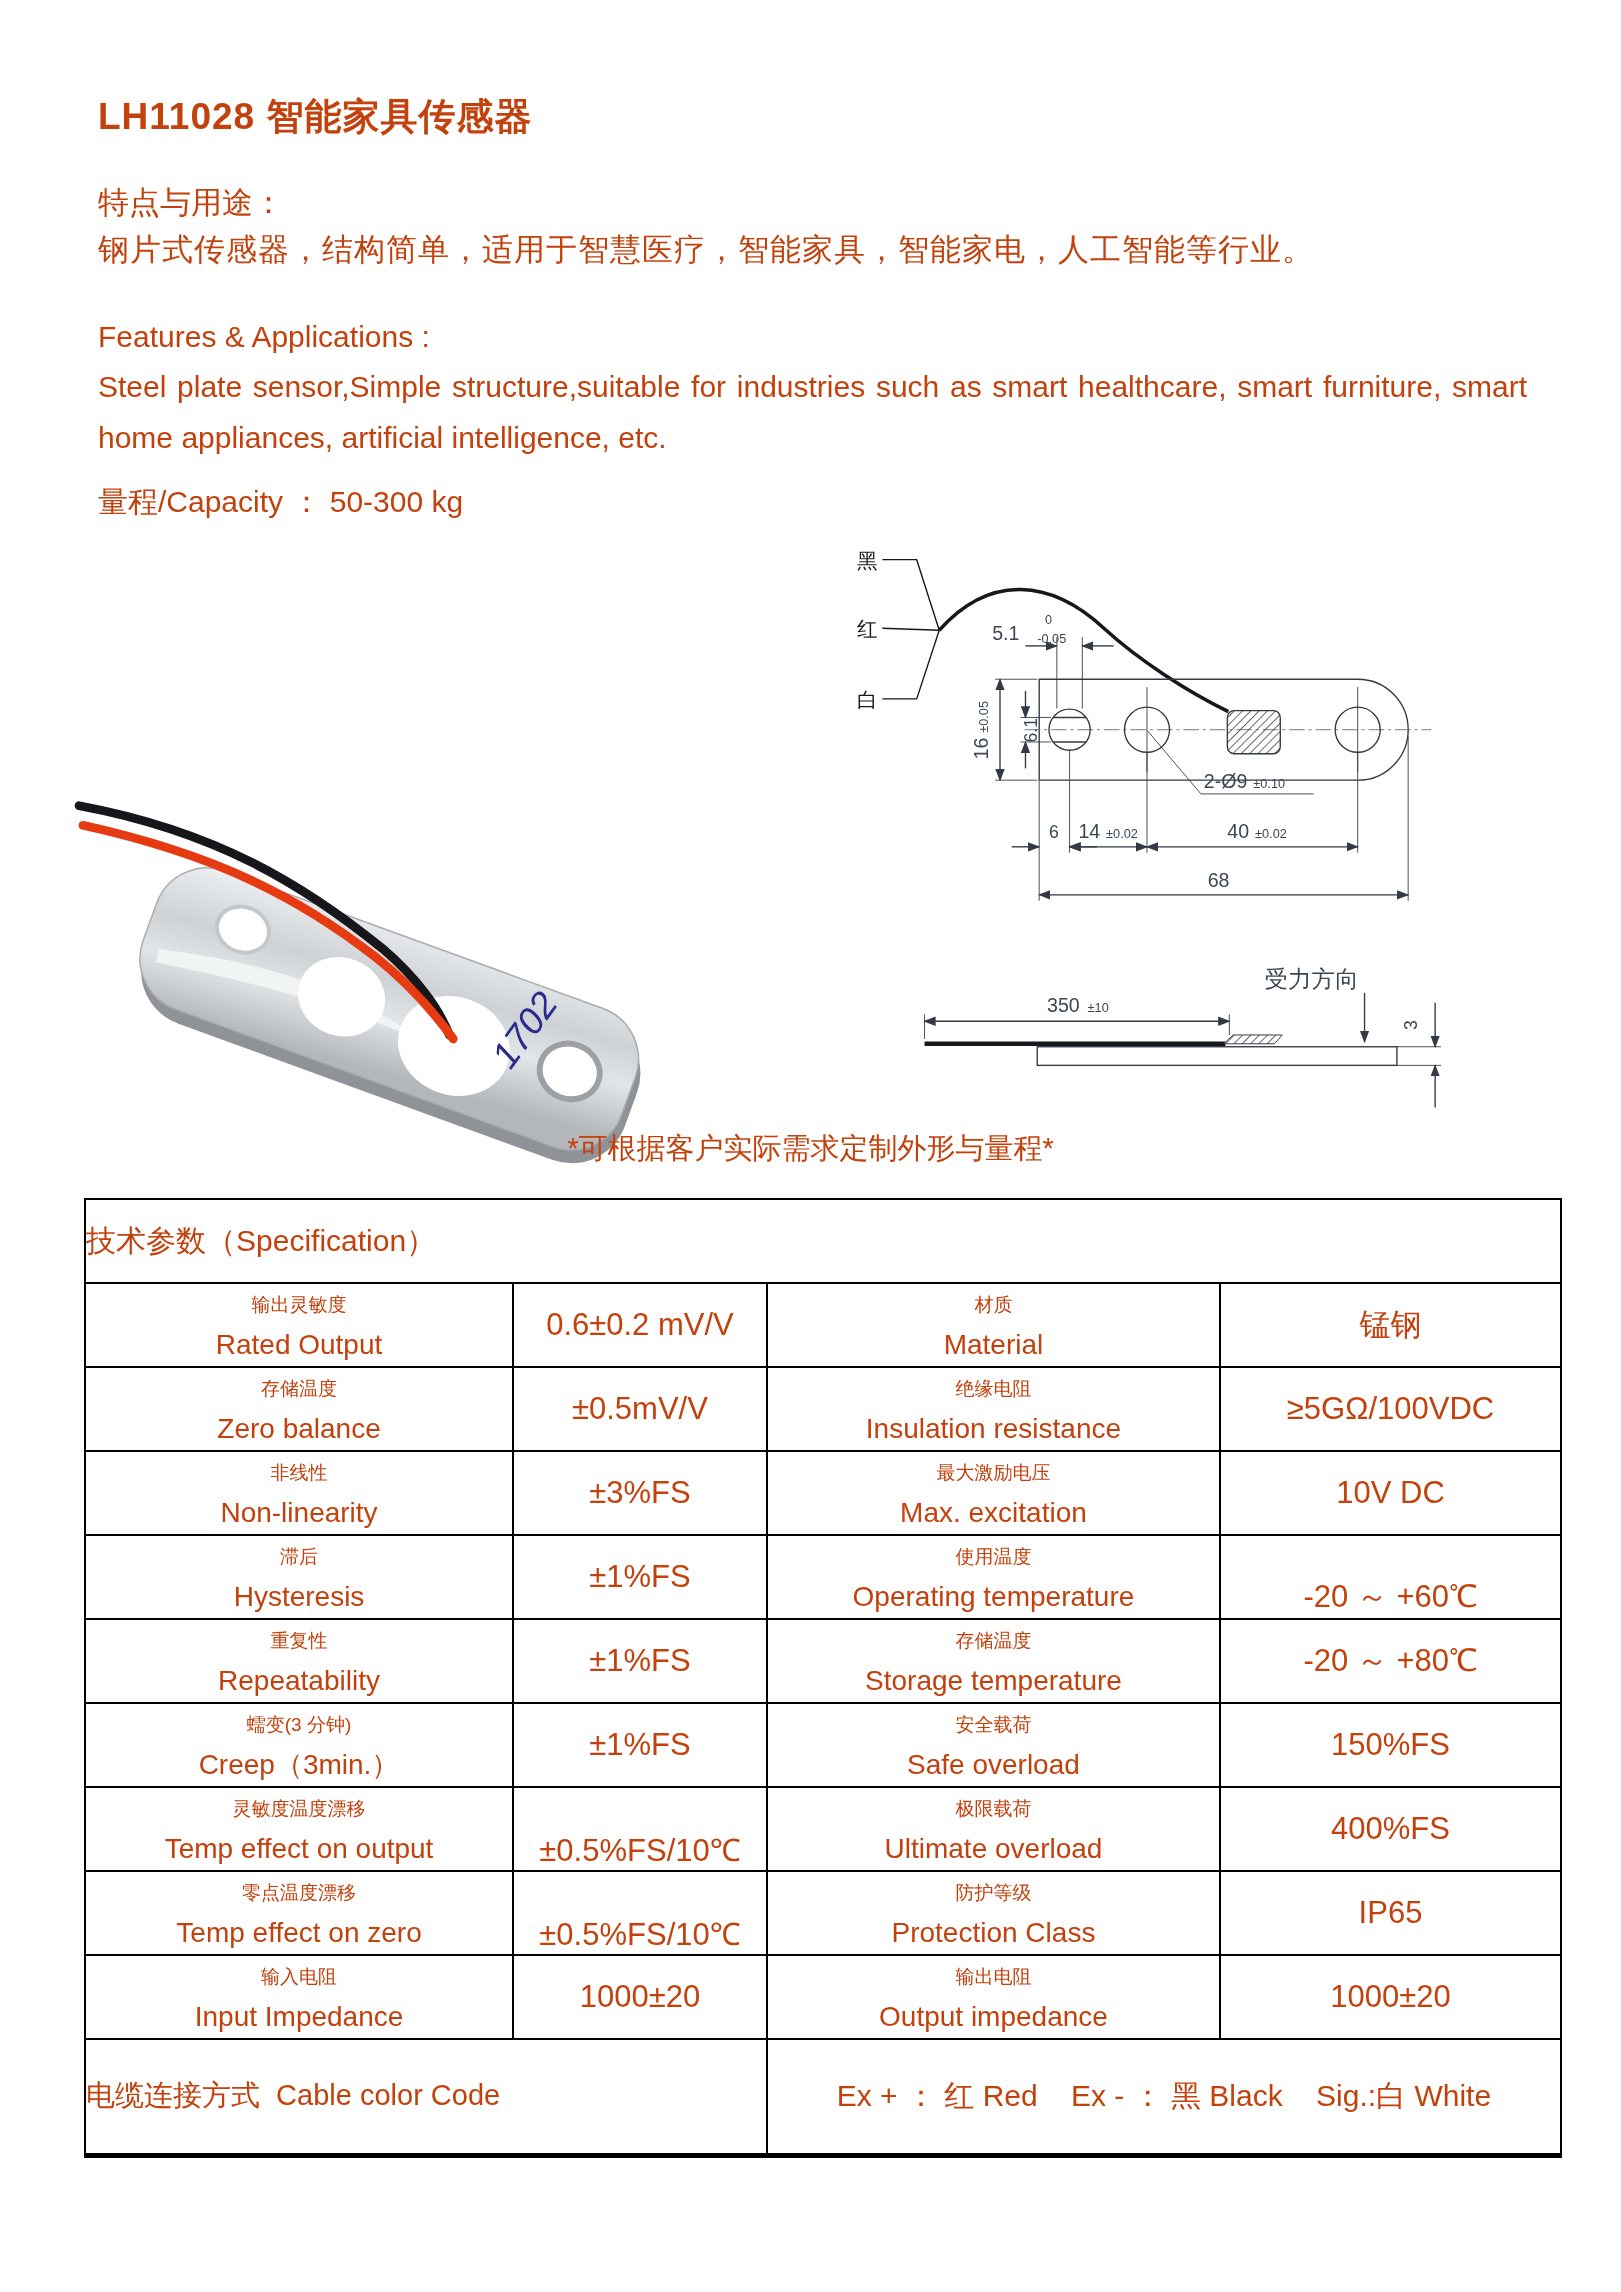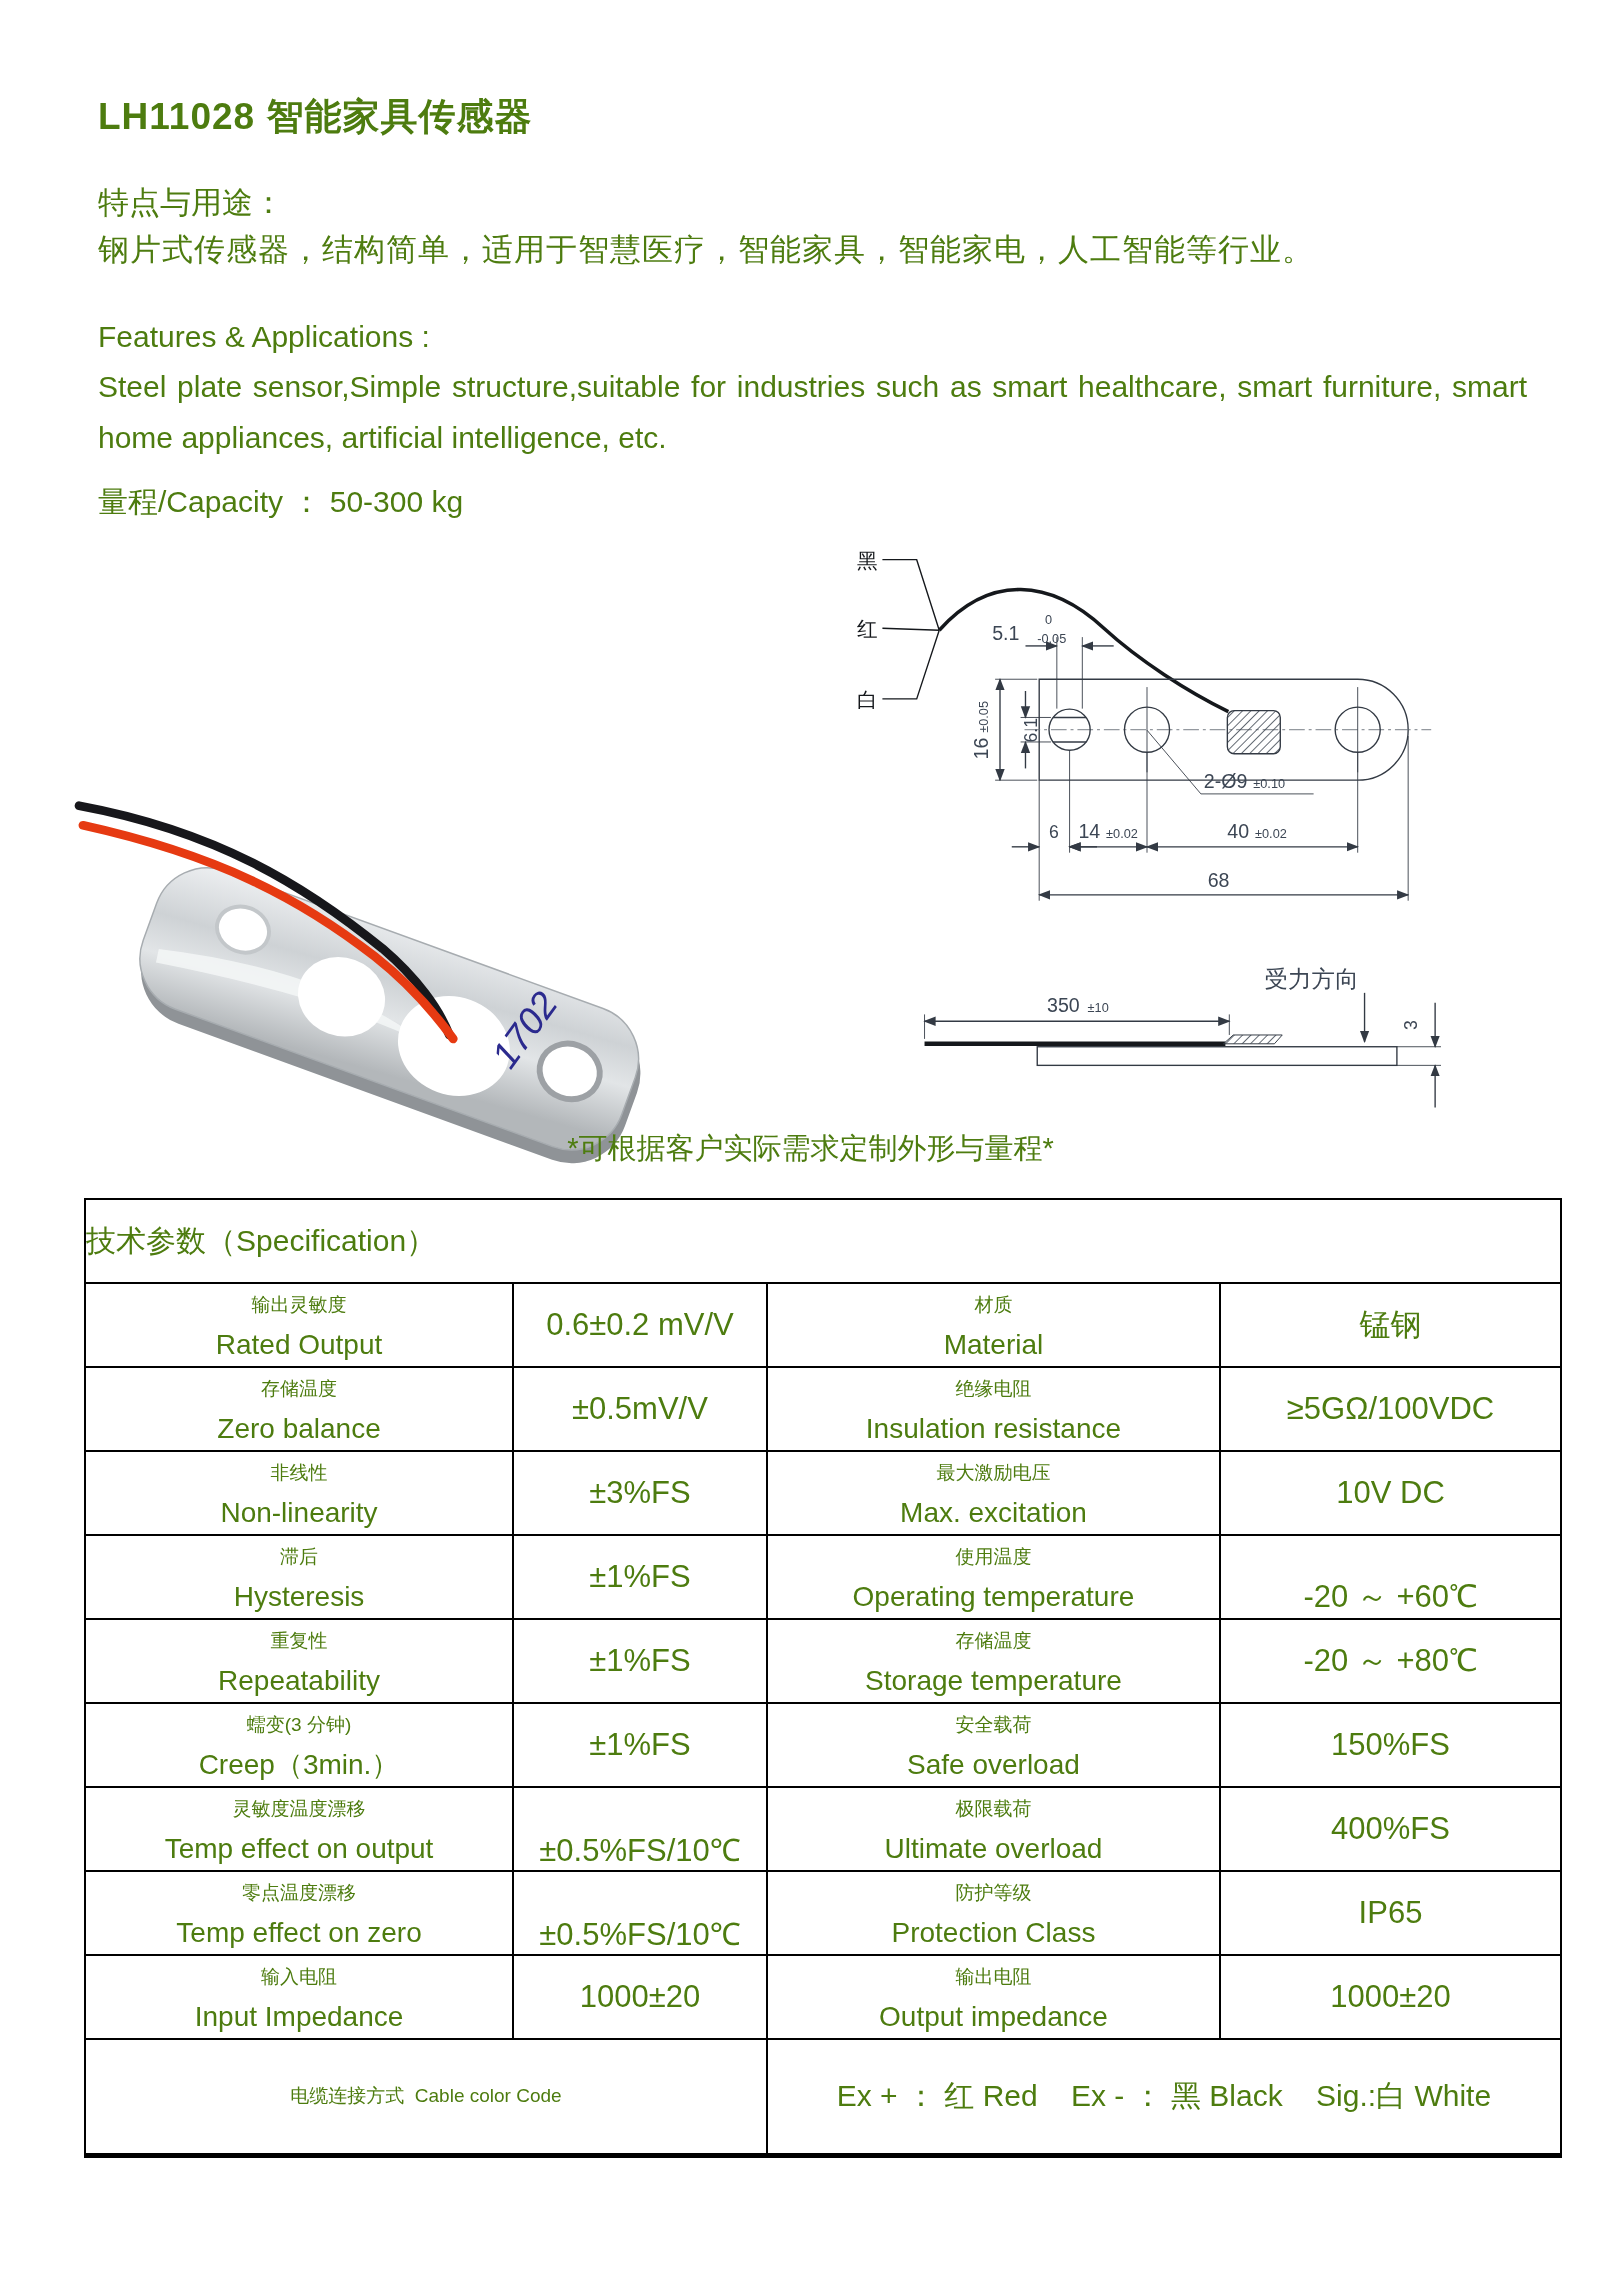--- a/index.html
+++ b/index.html
@@ -1,17 +1,17 @@
 <!DOCTYPE html>
 <html><head>
 <meta charset="utf-8">
 <style>
   html,body{margin:0;padding:0;background:#ffffff;}
   .page{position:relative;width:1621px;height:2293px;background:#ffffff;overflow:hidden;
-        font-family:"Liberation Sans",sans-serif;color:#4d7c0f;}
+        font-family:"Liberation Sans",sans-serif;color:#c2410c;}
   .abs{position:absolute;}
   .title{left:98px;top:92px;font-size:37px;font-weight:bold;letter-spacing:1px;}
   .zh-heading{left:98px;top:182px;font-size:31px;}
   .zh-body{left:98px;top:229px;font-size:31px;width:1372px;letter-spacing:1px;}
   .en-heading{left:98px;top:320px;font-size:30px;}
   .en-body{left:98px;top:361px;width:1429px;font-size:30px;line-height:51px;}
   .en-line1{text-align:justify;text-align-last:justify;}
   .capacity{left:98px;top:482px;font-size:30px;white-space:pre-wrap;}
   .note{left:0px;top:1129px;width:1621px;text-align:center;font-size:29px;}
 
@@ -24,21 +24,21 @@
   table.spec th, table.spec td{border:2px solid #000;padding:0;}
   th.spec-title{height:82px;font-size:30px;font-weight:normal;text-align:left;
                 padding-left:15.7px;border-bottom:3.9px solid #000;}
   tr.data-row{height:84px;}
   td.pcell{text-align:center;vertical-align:middle;}
   td.pcell .zh{font-size:19px;line-height:40px;}
   td.pcell .en{font-size:28px;line-height:40px;}
   td.vcell{text-align:center;vertical-align:middle;font-size:31px;white-space:pre-wrap;margin-top:28px;}
   td.vbottom{vertical-align:bottom;padding-bottom:7.8px;}
   tr.foot-row{height:116px;}
-  td.foot-label{text-align:center;vertical-align:middle;font-size:19px;white-space:pre-wrap;}
+  td.foot-label{text-align:left;vertical-align:middle;font-size:29px;white-space:pre-wrap;}
   td.foot-value{text-align:center;vertical-align:middle;font-size:30px;white-space:pre-wrap;}
 </style>
 </head>
 <body>
 
 <div class="page">
 
   <div class="abs title">LH11028 智能家具传感器</div>
   <div class="abs zh-heading">特点与用途：</div>
   <div class="abs zh-body">钢片式传感器，结构简单，适用于智慧医疗，智能家具，智能家电，人工智能等行业。</div>

